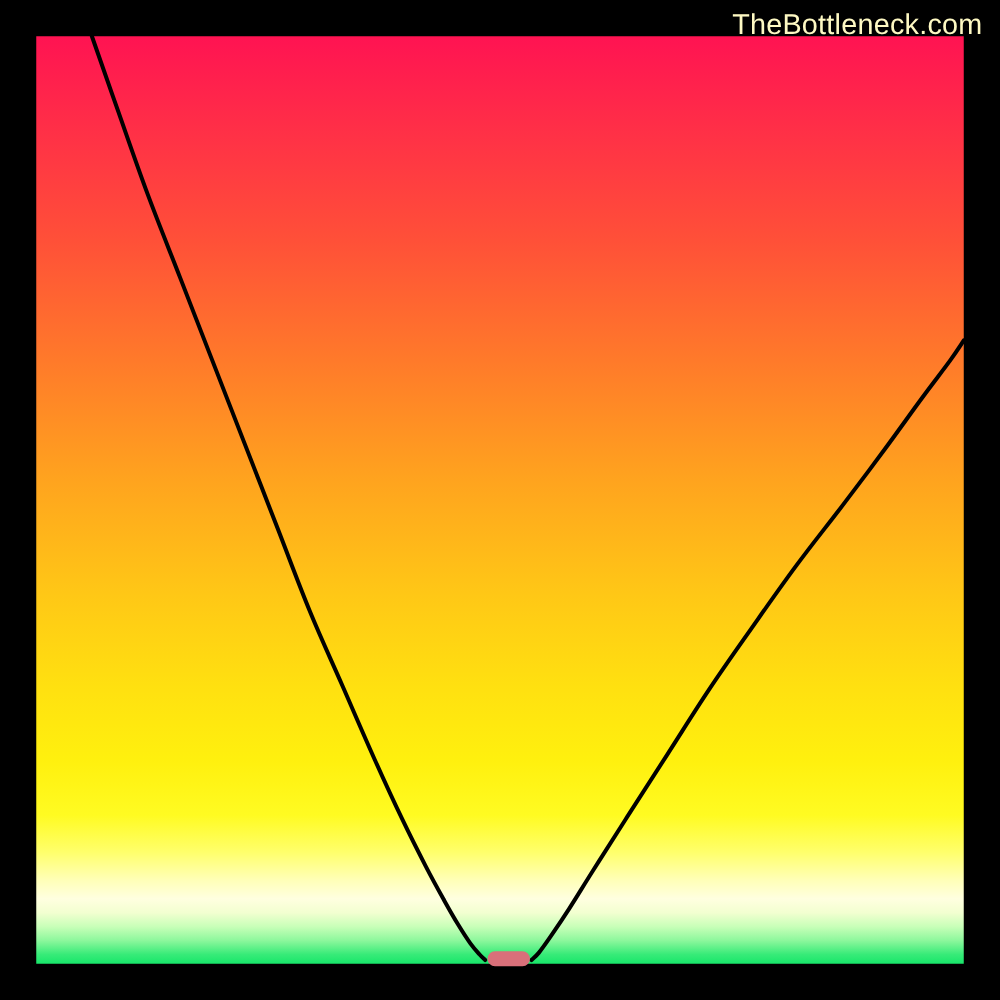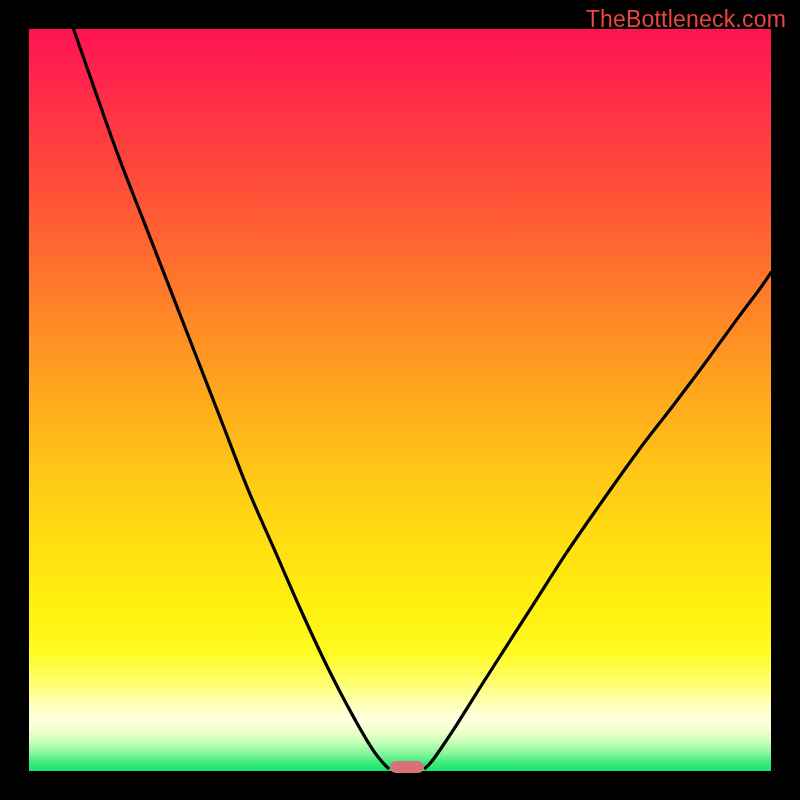--- a/index.html
+++ b/index.html
@@ -45,21 +45,21 @@
       #c8ffb8 96%,
       #8cf79c 97.5%,
       #37eb78 99%,
       #18e66a 100%
     );
   }
   .watermark {
     position: absolute;
     top: 6px;
     right: 14px;
-    color: #ef4444;
+    color: #fef9c3;
     font-size: 23px;
     font-weight: 500;
     letter-spacing: 0.2px;
     user-select: none;
   }
   svg.curve {
     position: absolute;
     left: 0; top: 0;
     width: 100%;
     height: 100%;

